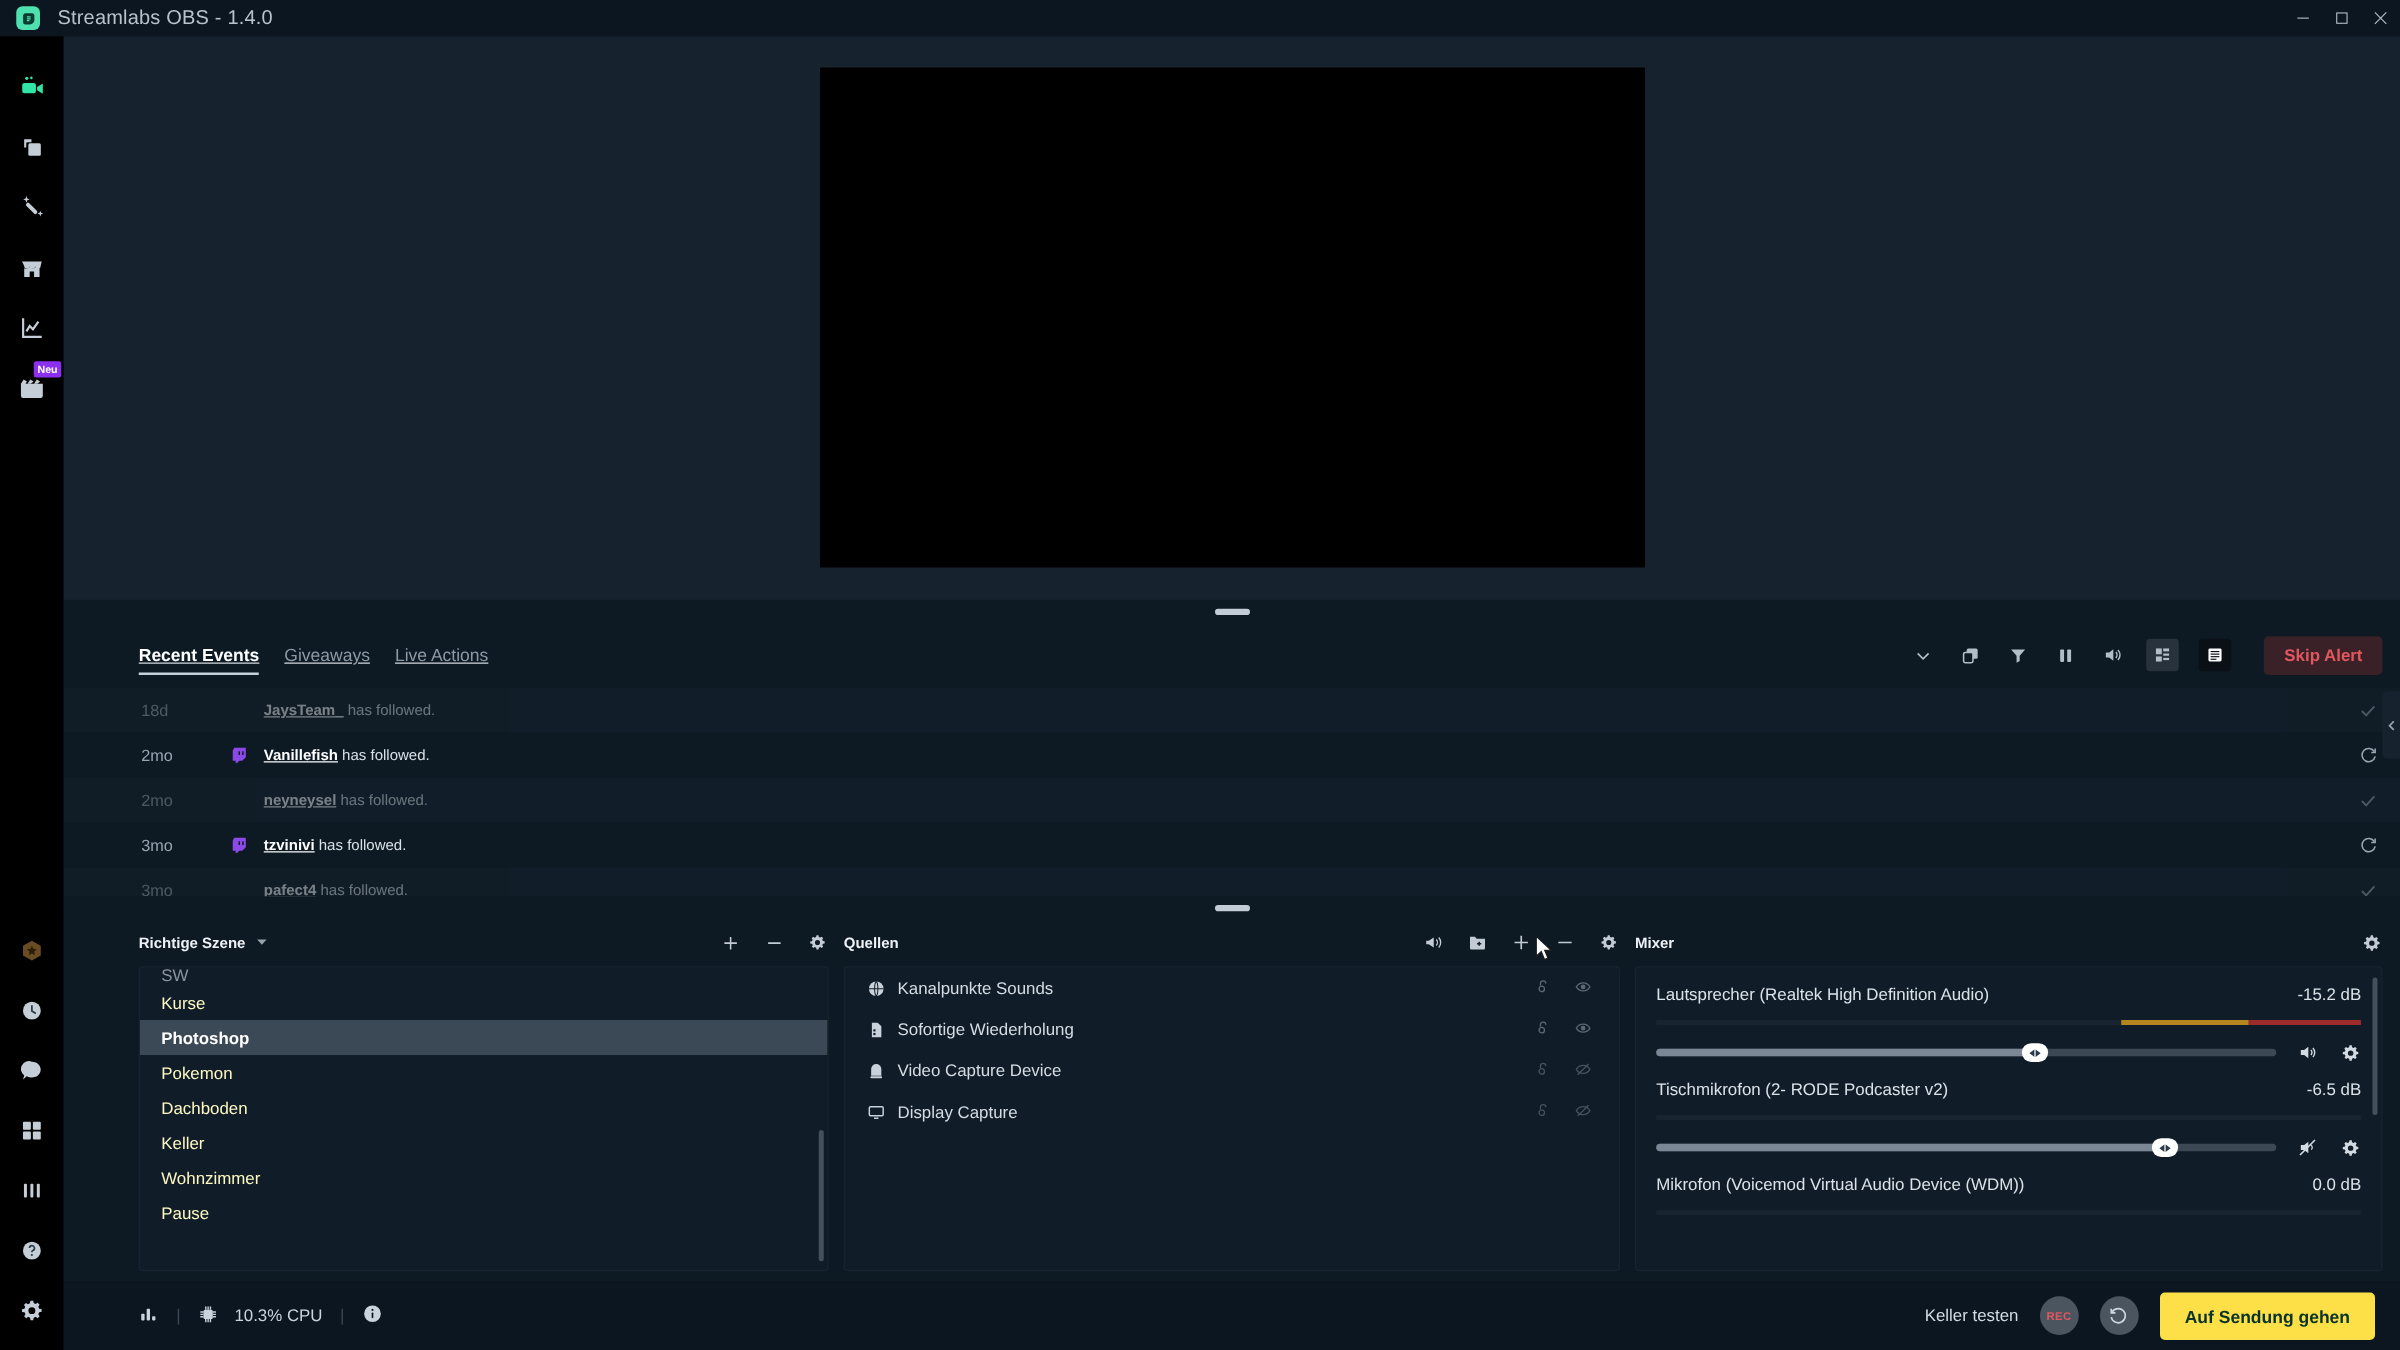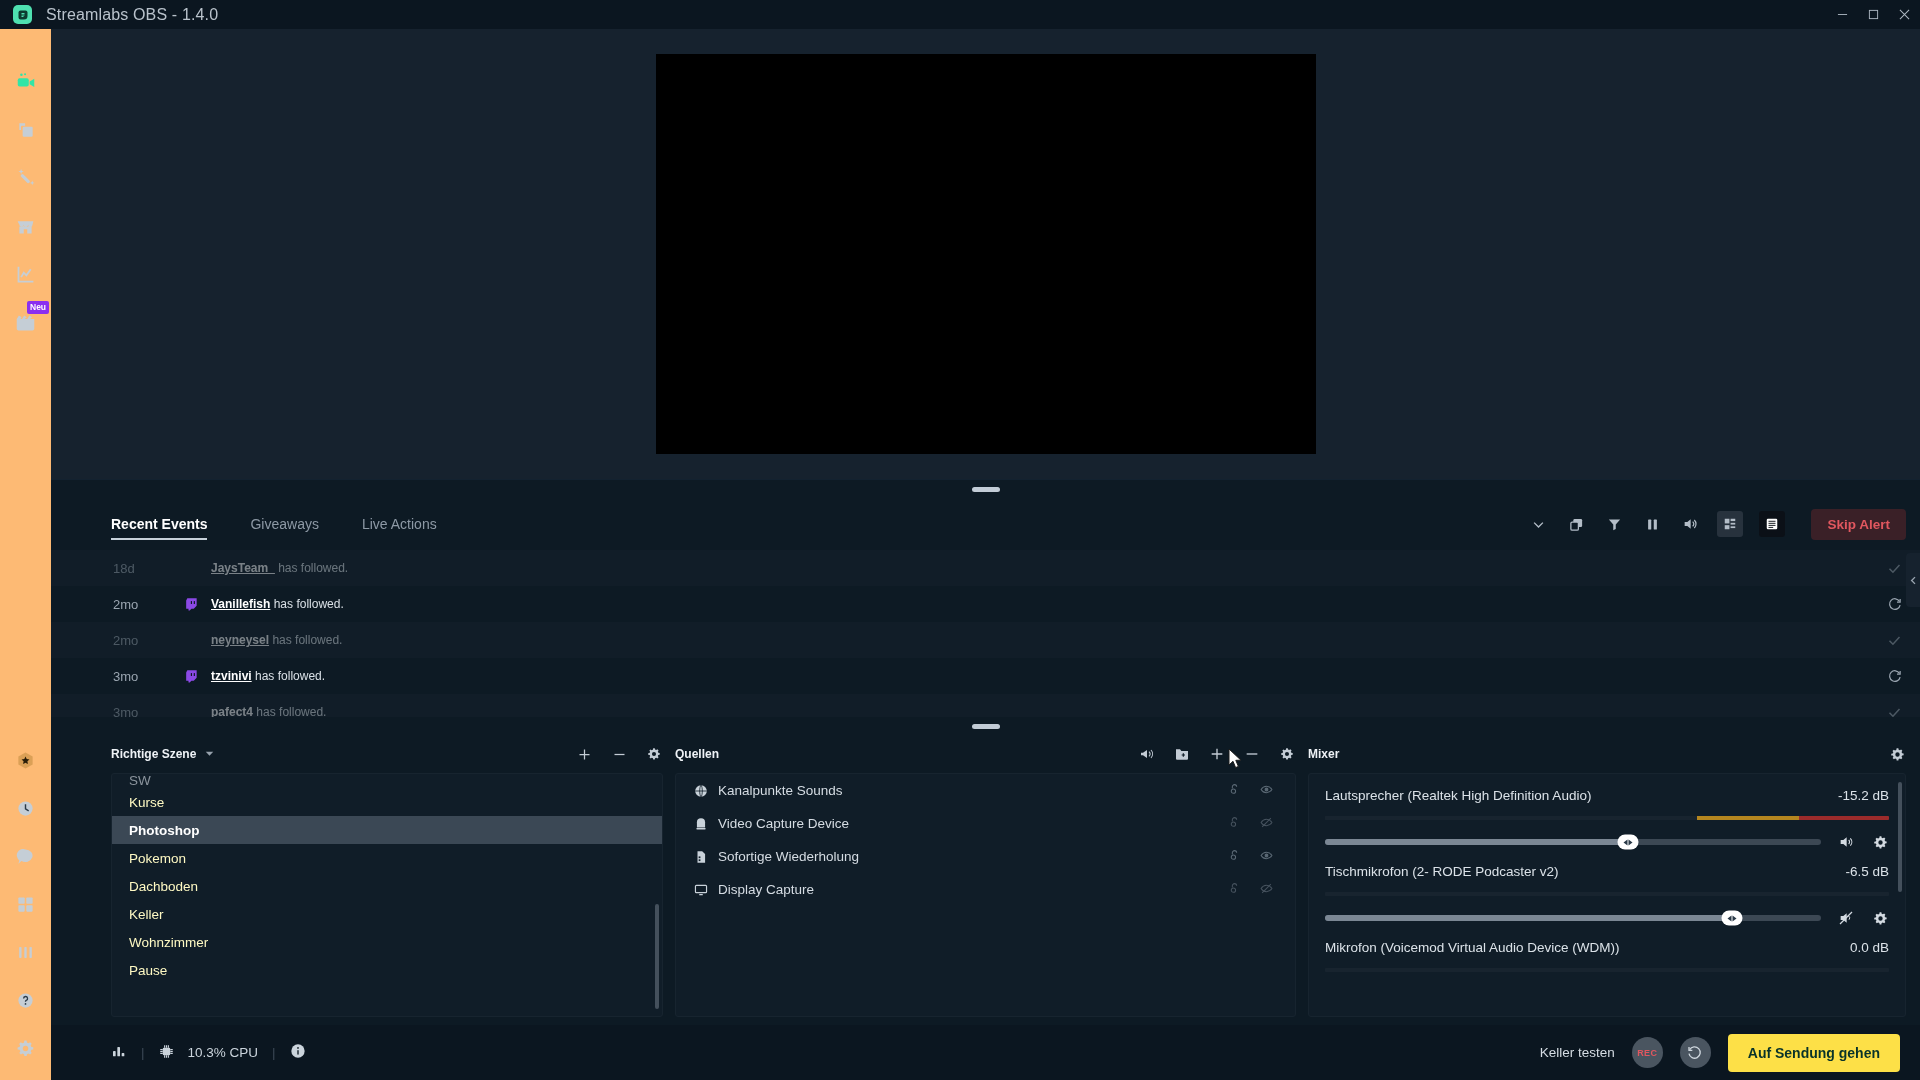--- a/index.html
+++ b/index.html
@@ -25,23 +25,23 @@
   .tb-title { margin-left: 14px; font-size: 16px; color: #b9c2cb; letter-spacing: .15px; }
   .tb-ctrls { margin-left: auto; display: flex; height: 29px; }
   .tb-btn { width: 31px; height: 29px; display: flex; align-items: center; justify-content: center;
             color: #aeb8c2; font-size: 13px; }
 
   
   .bodyrow { flex: 1; display: flex; min-height: 0; }
 
   
   .nav {
-    width: 51px; background: #fdba74; flex: 0 0 51px;
+    width: 51px; background: #000000; flex: 0 0 51px;
     display: flex; flex-direction: column; align-items: center;
-    padding-top: 29px; padding-bottom: 8px;
+    padding-top: 17px; padding-bottom: 8px;
   }
   .nav-ico {
     width: 51px; height: 48px; display: flex; align-items: center; justify-content: center;
     position: relative; color: #c5ced6;
   }
   .nav-ico.active { color: #31e5a6; }
   .nav-spacer { flex: 1; }
   .nav-badge {
     position: absolute; top: 3px; left: 27px;
     background: #8b2ff0; color: #fff; font-size: 8.5px; line-height: 1;
@@ -61,21 +61,21 @@
   .hsplit {
     height: 19px; background: #0d1a24; display: flex; align-items: center; justify-content: center;
     flex: 0 0 19px; border-top: 1px solid #132230;
   }
   .hsplit .grip { width: 28px; height: 5px; border-radius: 3px; background: #c2ccd6; }
 
   
   .events { flex: 1; display: flex; flex-direction: column; min-height: 0; background: #0d1a24; }
   .events-bar { height: 52px; flex: 0 0 52px; display: flex; align-items: center; padding: 0 14px 0 60px;
                 position: relative; }
-  .tabs { display: flex; gap: 43px; height: 52px; align-items: center; }
+  .tabs { display: flex; gap: 20px; height: 52px; align-items: center; text-decoration: underline; }
   .tab { font-size: 14px; color: #8d99a5; height: 52px; display: flex; align-items: center; position: relative; }
   .tab.active { color: #fff; font-weight: 600; }
   .tab.active::after { content:''; position:absolute; left:0; right:0; bottom:10px; height:2px; background:#c7d1da; }
   .ev-tools { margin-left: auto; display: flex; align-items: center; gap: 16px; }
   .ev-ico { width: 22px; height: 22px; display: flex; align-items: center; justify-content: center; color: #b3bdc7; }
   .ev-ico.boxed { background: #27323d; border-radius: 3px; width: 26px; height: 26px; }
   .ev-ico.boxed-dark { background: #0b1017; border-radius: 3px; width: 26px; height: 26px; color:#fff; }
   .skip-alert {
     margin-left: 10px; background: #3a2027; color: #e1575f; font-size: 13.5px;
     padding: 8px 16px; border-radius: 4px; font-weight: 600;
@@ -521,53 +521,53 @@
                     </svg></span>
                 <span><svg width="13" height="13" viewBox="0 0 24 24" fill="none" stroke="currentColor" stroke-width="1.9">
                       <path d="M2 12s3.5-6 10-6 10 6 10 6-3.5 6-10 6-10-6-10-6z"></path>
                       <circle cx="12" cy="12" r="2.6" fill="currentColor"></circle>
                     </svg></span>
               </span>
             </div>
             <div class="src-item">
               <span class="s-ico">
                   <svg width="14" height="14" viewBox="0 0 24 24" fill="currentColor">
+                    <path d="M6 2h8l5 5v15H6z"></path>
+                    <rect x="8" y="11" width="3" height="3" fill="#101d28"></rect>
+                    <rect x="8" y="16" width="3" height="3" fill="#101d28"></rect>
+                  </svg>
+                </span>
+              <span class="s-name">Sofortige Wiederholung</span>
+              <span class="s-tools">
+                <span><svg width="13" height="13" viewBox="0 0 24 24" fill="none" stroke="currentColor" stroke-width="1.9">
+                      <path d="M8 10V7a4 4 0 0 1 8 0"></path>
+                      <circle cx="10" cy="15" r="4"></circle>
+                    </svg></span>
+                <span><svg width="13" height="13" viewBox="0 0 24 24" fill="none" stroke="currentColor" stroke-width="1.9">
+                      <path d="M2 12s3.5-6 10-6 10 6 10 6-3.5 6-10 6-10-6-10-6z"></path>
+                      <circle cx="12" cy="12" r="2.6" fill="currentColor"></circle>
+                    </svg></span>
+              </span>
+            </div>
+            <div class="src-item">
+              <span class="s-ico">
+                  <svg width="14" height="14" viewBox="0 0 24 24" fill="currentColor">
                     <path d="M12 2a7 7 0 0 1 7 7v9H5V9a7 7 0 0 1 7-7z"></path>
                     <rect x="4" y="19" width="16" height="2.5" rx="1.2"></rect>
                   </svg>
                 </span>
               <span class="s-name">Video Capture Device</span>
               <span class="s-tools dim">
                 <span><svg width="13" height="13" viewBox="0 0 24 24" fill="none" stroke="currentColor" stroke-width="1.9">
                       <path d="M8 10V7a4 4 0 0 1 8 0"></path>
                       <circle cx="10" cy="15" r="4"></circle>
                     </svg></span>
                 <span><svg width="13" height="13" viewBox="0 0 24 24" fill="none" stroke="currentColor" stroke-width="1.9">
                       <path d="M2 12s3.5-6 10-6 10 6 10 6-3.5 6-10 6-10-6-10-6z"></path>
                       <path d="M4 20L20 4"></path>
-                    </svg></span>
-              </span>
-            </div>
-            <div class="src-item">
-              <span class="s-ico">
-                  <svg width="14" height="14" viewBox="0 0 24 24" fill="currentColor">
-                    <path d="M6 2h8l5 5v15H6z"></path>
-                    <rect x="8" y="11" width="3" height="3" fill="#101d28"></rect>
-                    <rect x="8" y="16" width="3" height="3" fill="#101d28"></rect>
-                  </svg>
-                </span>
-              <span class="s-name">Sofortige Wiederholung</span>
-              <span class="s-tools">
-                <span><svg width="13" height="13" viewBox="0 0 24 24" fill="none" stroke="currentColor" stroke-width="1.9">
-                      <path d="M8 10V7a4 4 0 0 1 8 0"></path>
-                      <circle cx="10" cy="15" r="4"></circle>
-                    </svg></span>
-                <span><svg width="13" height="13" viewBox="0 0 24 24" fill="none" stroke="currentColor" stroke-width="1.9">
-                      <path d="M2 12s3.5-6 10-6 10 6 10 6-3.5 6-10 6-10-6-10-6z"></path>
-                      <circle cx="12" cy="12" r="2.6" fill="currentColor"></circle>
                     </svg></span>
               </span>
             </div>
             <div class="src-item">
               <span class="s-ico">
                   <svg width="14" height="14" viewBox="0 0 24 24" fill="none" stroke="currentColor" stroke-width="2">
                     <rect x="2.5" y="4" width="19" height="12.5" rx="1.6"></rect>
                     <path d="M9 20h6"></path>
                   </svg>
                 </span>

